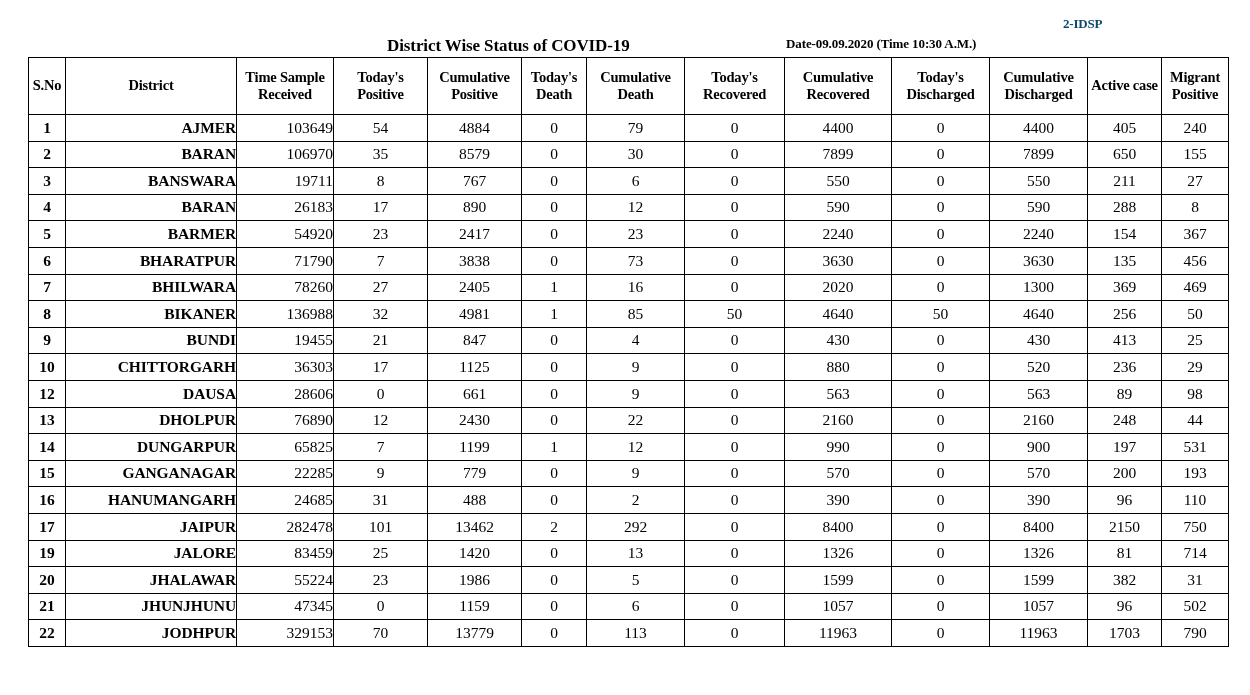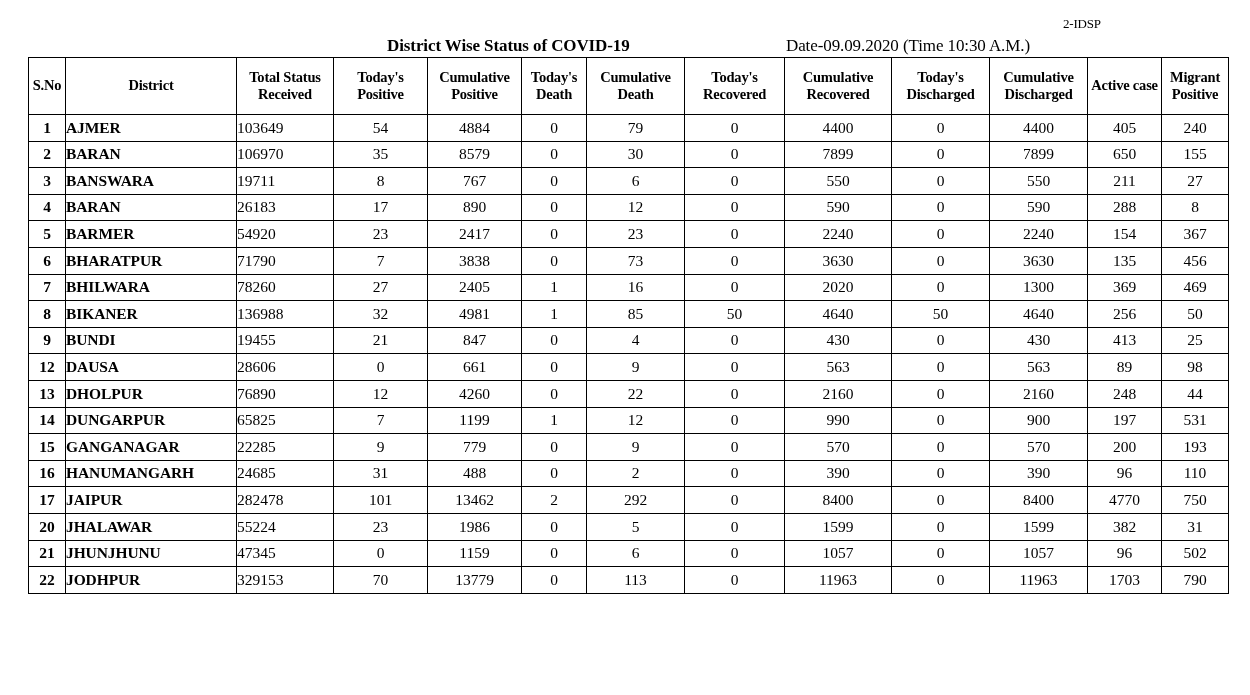--- a/index.html
+++ b/index.html
@@ -20,23 +20,23 @@
     width: 1250px;
     height: 695px;
     box-sizing: border-box;
   }
   .doc-tag {
     position: absolute;
     top: 16px;
     left: 1063px;
     font-size: 13px;
     font-family: "Liberation Serif", "DejaVu Serif", serif;
-    font-weight: normal;
+    font-weight: bold;
     letter-spacing: -0.2px;
-    color: #000000;
+    color: #0c4a6e;
   }
   .title-row {
     position: absolute;
     top: 36px;
     left: 0;
     width: 999px;
     height: 22px;
     text-align: center;
   }
   .doc-title {
@@ -45,22 +45,22 @@
     top: 0;
     font-size: 17px;
     font-weight: bold;
     white-space: nowrap;
     letter-spacing: -0.1px;
   }
   .doc-date {
     position: absolute;
     left: 786px;
     top: 0;
-    font-size: 17px;
-    font-weight: normal;
+    font-size: 13px;
+    font-weight: bold;
     white-space: nowrap;
     letter-spacing: -0.1px;
   }
   table.covid {
     position: absolute;
     top: 57px;
     left: 28px;
     width: 1180px;
     border-collapse: collapse;
     table-layout: fixed;
@@ -84,27 +84,28 @@
   table.covid tbody td {
     height: 25.6px;
     font-size: 15.5px;
   }
   td.sno {
     text-align: center;
     font-weight: bold;
     font-size: 14.5px;
   }
   td.district {
-    text-align: left;
+    text-align: right;
     font-weight: bold;
     padding-left: 6px;
     font-size: 15.5px;
     letter-spacing: -0.1px;
   }
   td.num-right {
+    text-align: right;
     padding-right: 7px;
   }
   td.num-center {
     text-align: center;
   }
   
   col.c-sno        { width: 37px; }
   col.c-district   { width: 171px; }
   col.c-sample     { width: 97px; }
   col.c-todaypos   { width: 94px; }
@@ -149,21 +150,21 @@
     </colgroup>
     <thead>
       <tr id="header-row">
           <th>
             <span class="hdr-line">S.No</span>
           </th>
           <th>
             <span class="hdr-line">District</span>
           </th>
           <th>
-            <span class="hdr-line">Total Status</span>
+            <span class="hdr-line">Time Sample</span>
             <span class="hdr-line">Received</span>
           </th>
           <th>
             <span class="hdr-line">Today's</span>
             <span class="hdr-line">Positive</span>
           </th>
           <th>
             <span class="hdr-line">Cumulative</span>
             <span class="hdr-line">Positive</span>
           </th>
@@ -330,40 +331,55 @@
           <td class="num-center">0</td>
           <td class="num-center">4</td>
           <td class="num-center">0</td>
           <td class="num-center">430</td>
           <td class="num-center">0</td>
           <td class="num-center">430</td>
           <td class="num-center">413</td>
           <td class="num-center">25</td>
         </tr>
         <tr>
+          <td class="sno">10</td>
+          <td class="district">CHITTORGARH</td>
+          <td class="num-right">36303</td>
+          <td class="num-center">17</td>
+          <td class="num-center">1125</td>
+          <td class="num-center">0</td>
+          <td class="num-center">9</td>
+          <td class="num-center">0</td>
+          <td class="num-center">880</td>
+          <td class="num-center">0</td>
+          <td class="num-center">520</td>
+          <td class="num-center">236</td>
+          <td class="num-center">29</td>
+        </tr>
+        <tr>
           <td class="sno">12</td>
           <td class="district">DAUSA</td>
           <td class="num-right">28606</td>
           <td class="num-center">0</td>
           <td class="num-center">661</td>
           <td class="num-center">0</td>
           <td class="num-center">9</td>
           <td class="num-center">0</td>
           <td class="num-center">563</td>
           <td class="num-center">0</td>
           <td class="num-center">563</td>
           <td class="num-center">89</td>
           <td class="num-center">98</td>
         </tr>
         <tr>
           <td class="sno">13</td>
           <td class="district">DHOLPUR</td>
           <td class="num-right">76890</td>
           <td class="num-center">12</td>
-          <td class="num-center">4260</td>
+          <td class="num-center">2430</td>
           <td class="num-center">0</td>
           <td class="num-center">22</td>
           <td class="num-center">0</td>
           <td class="num-center">2160</td>
           <td class="num-center">0</td>
           <td class="num-center">2160</td>
           <td class="num-center">248</td>
           <td class="num-center">44</td>
         </tr>
         <tr>
@@ -416,22 +432,37 @@
           <td class="district">JAIPUR</td>
           <td class="num-right">282478</td>
           <td class="num-center">101</td>
           <td class="num-center">13462</td>
           <td class="num-center">2</td>
           <td class="num-center">292</td>
           <td class="num-center">0</td>
           <td class="num-center">8400</td>
           <td class="num-center">0</td>
           <td class="num-center">8400</td>
-          <td class="num-center">4770</td>
+          <td class="num-center">2150</td>
           <td class="num-center">750</td>
+        </tr>
+        <tr>
+          <td class="sno">19</td>
+          <td class="district">JALORE</td>
+          <td class="num-right">83459</td>
+          <td class="num-center">25</td>
+          <td class="num-center">1420</td>
+          <td class="num-center">0</td>
+          <td class="num-center">13</td>
+          <td class="num-center">0</td>
+          <td class="num-center">1326</td>
+          <td class="num-center">0</td>
+          <td class="num-center">1326</td>
+          <td class="num-center">81</td>
+          <td class="num-center">714</td>
         </tr>
         <tr>
           <td class="sno">20</td>
           <td class="district">JHALAWAR</td>
           <td class="num-right">55224</td>
           <td class="num-center">23</td>
           <td class="num-center">1986</td>
           <td class="num-center">0</td>
           <td class="num-center">5</td>
           <td class="num-center">0</td>

